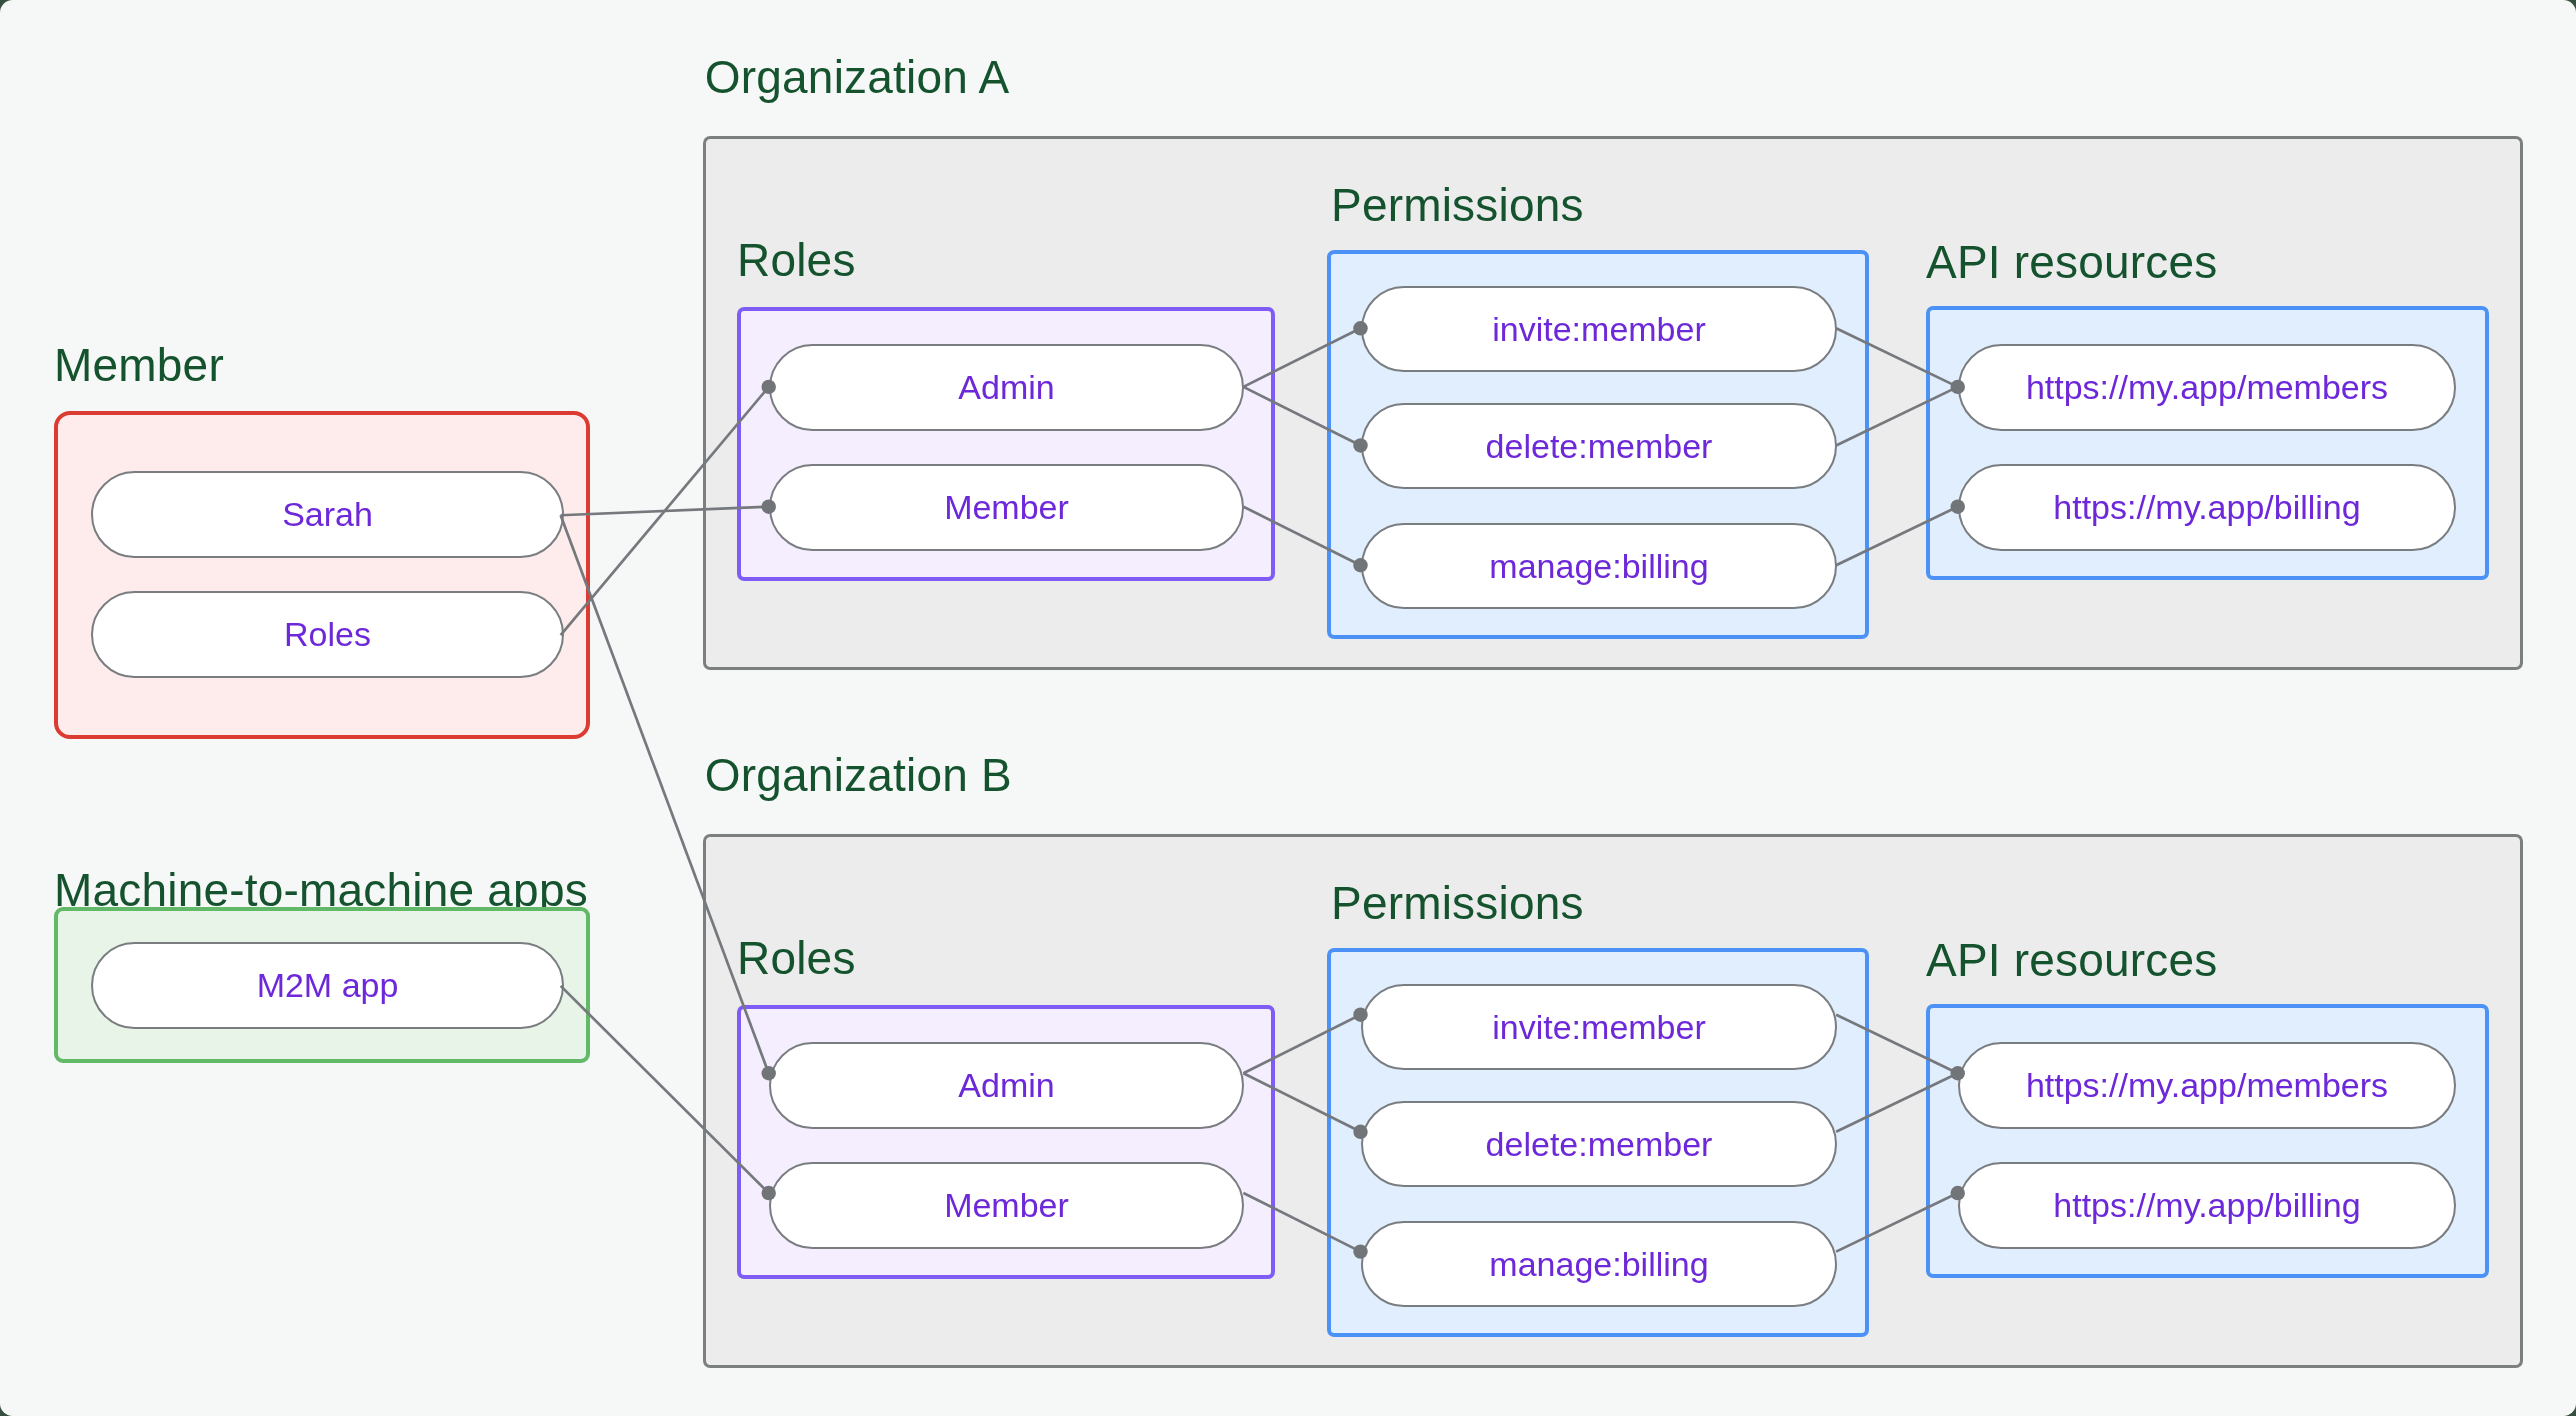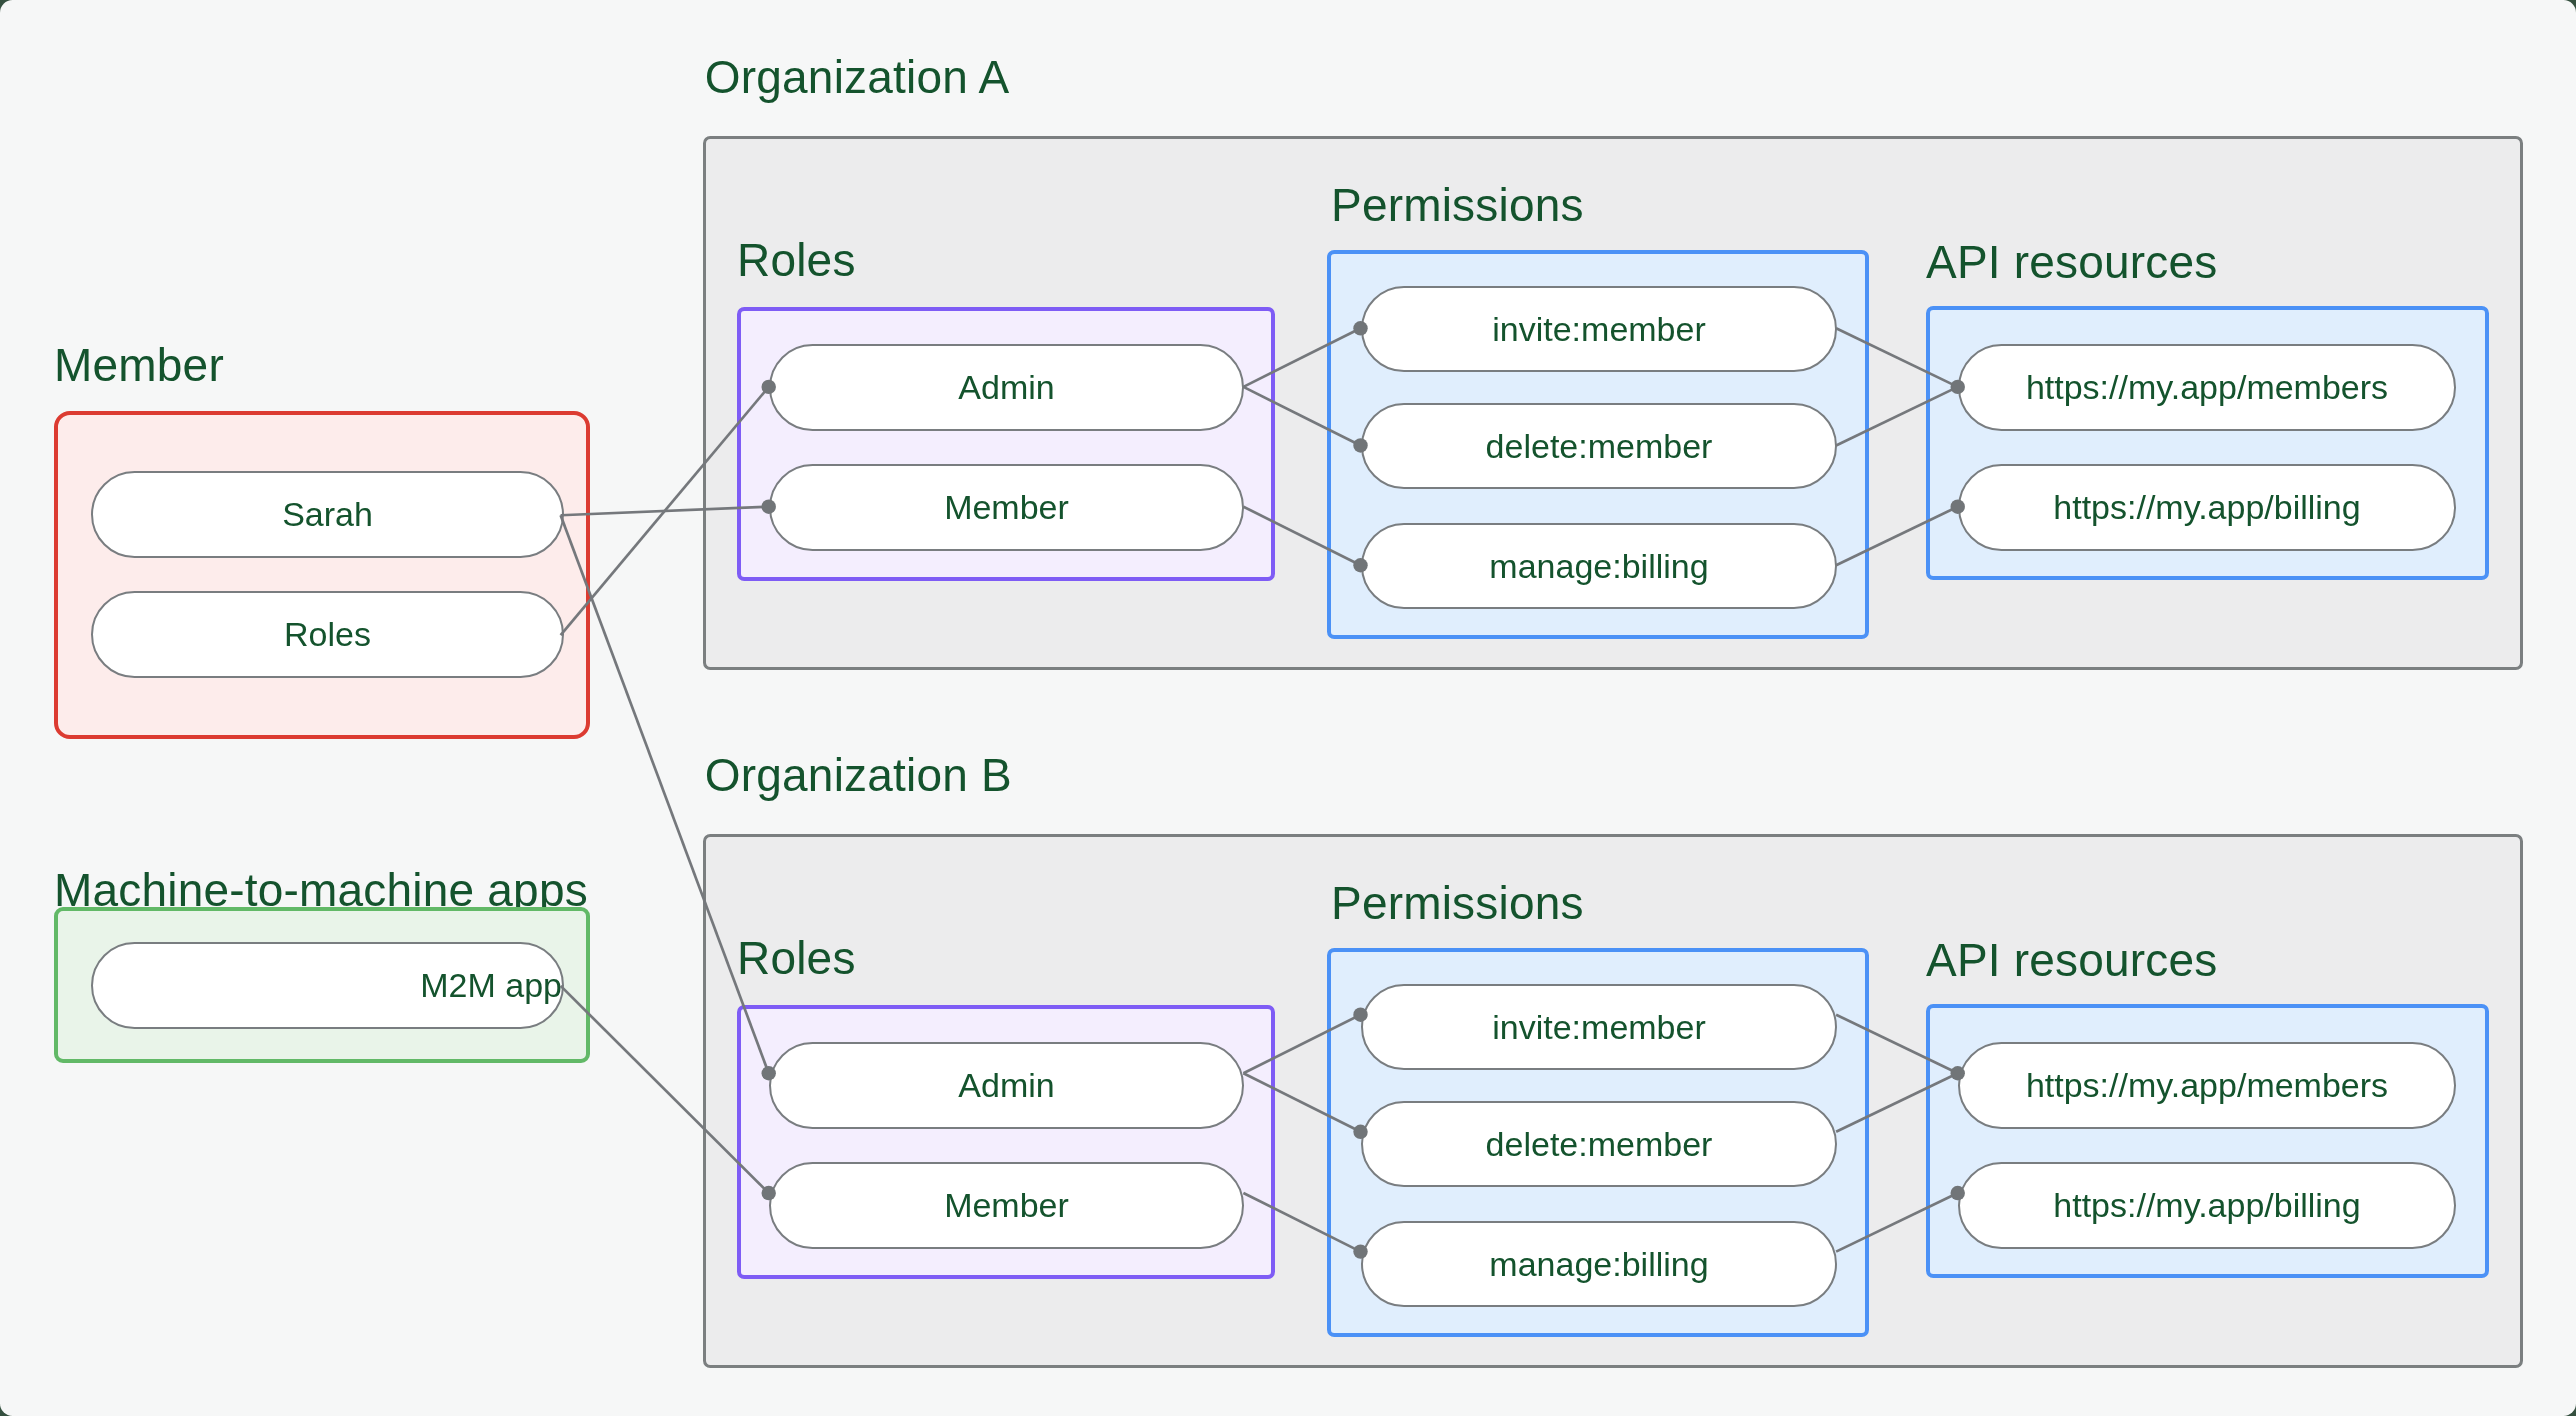--- a/index.html
+++ b/index.html
@@ -48,21 +48,21 @@
     background:#e0eefd;border:4.5px solid #4b91f6;border-radius:7.2px;
   }
   .api-box{
     left:1223px;top:256px;width:563px;height:274px;
     background:#e0eefd;border:4.5px solid #4b91f6;border-radius:7.2px;
   }
   .pill{
     position:absolute;box-sizing:border-box;
     background:#ffffff;border:2.7px solid #797d80;border-radius:54px;
     display:flex;align-items:center;justify-content:center;
-    font-size:34px;font-weight:400;color:#14532d;
+    font-size:34px;font-weight:400;color:#6d28d9;
     white-space:nowrap;
   }
   .wires{
     position:absolute;left:0;top:0;width:2576px;height:1416px;
     pointer-events:none;
   }
   .wires line{stroke:#75787c;stroke-width:3;}
   .wires circle{fill:#717578;}
 </style>
 </head>
@@ -75,21 +75,21 @@
     <div class="pill" style="left:33px;top:56px;width:473px;height:87px;">
       <span>Sarah</span>
     </div>
     <div class="pill" style="left:33px;top:176px;width:473px;height:87px;">
       <span>Roles</span>
     </div>
   </div>
 
   <div class="section-label" style="left:54px;top:863px;">Machine-to-machine apps</div>
   <div class="group-box m2m-box">
-    <div class="pill" style="left:33px;top:31px;width:473px;height:87px;justify-content:flex-end;">
+    <div class="pill" style="left:33px;top:31px;width:473px;height:87px;">
       <span>M2M app</span>
     </div>
   </div>
 
   <div class="org org-a">
     <div class="section-label org-title">Organization A</div>
     <div class="group-box org-frame"></div>
 
     <div class="section-label" style="left:34px;top:183px;">Roles</div>
     <div class="group-box roles-box"></div>

